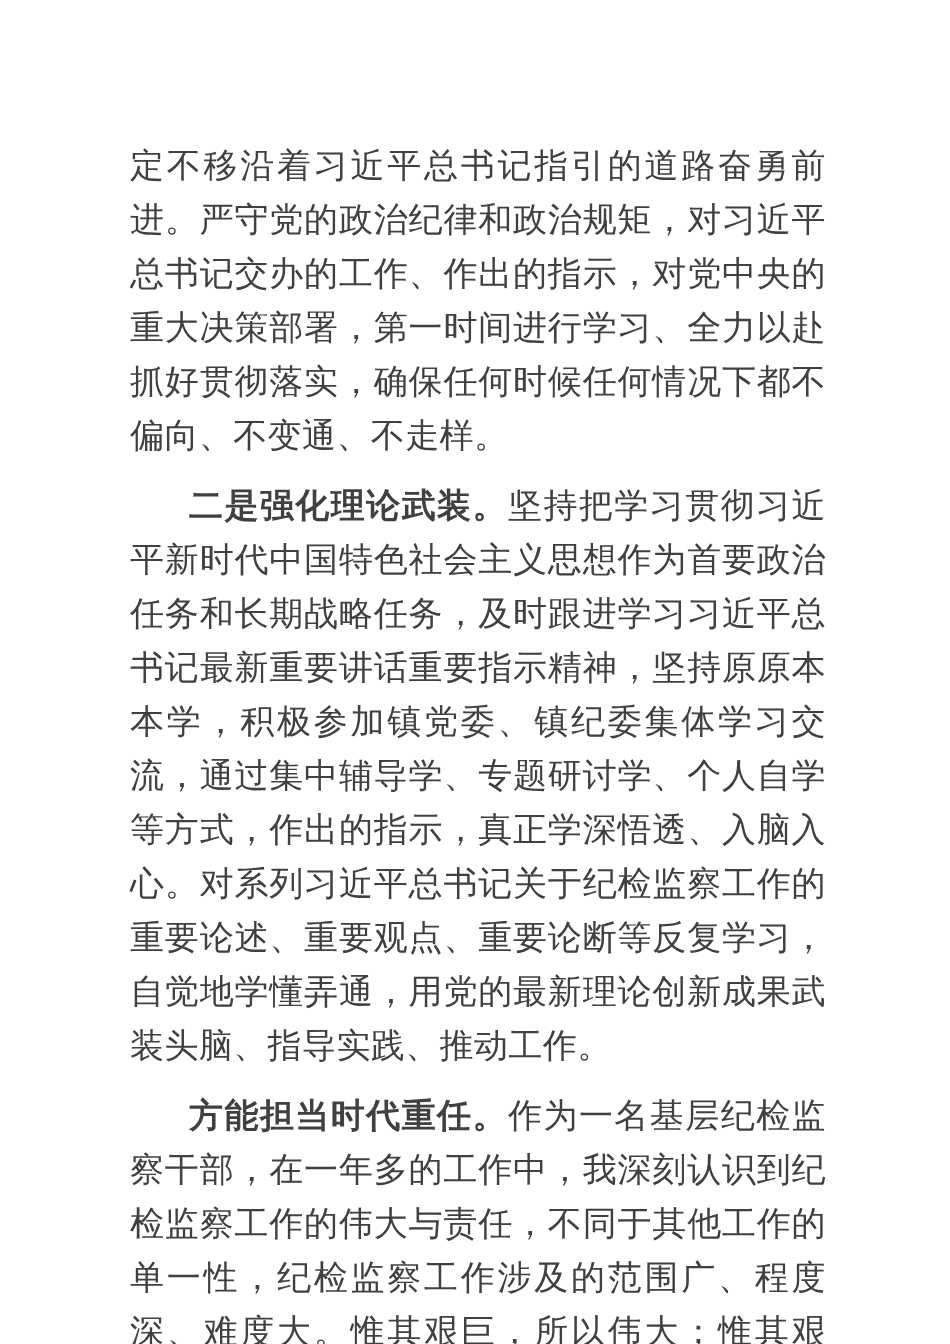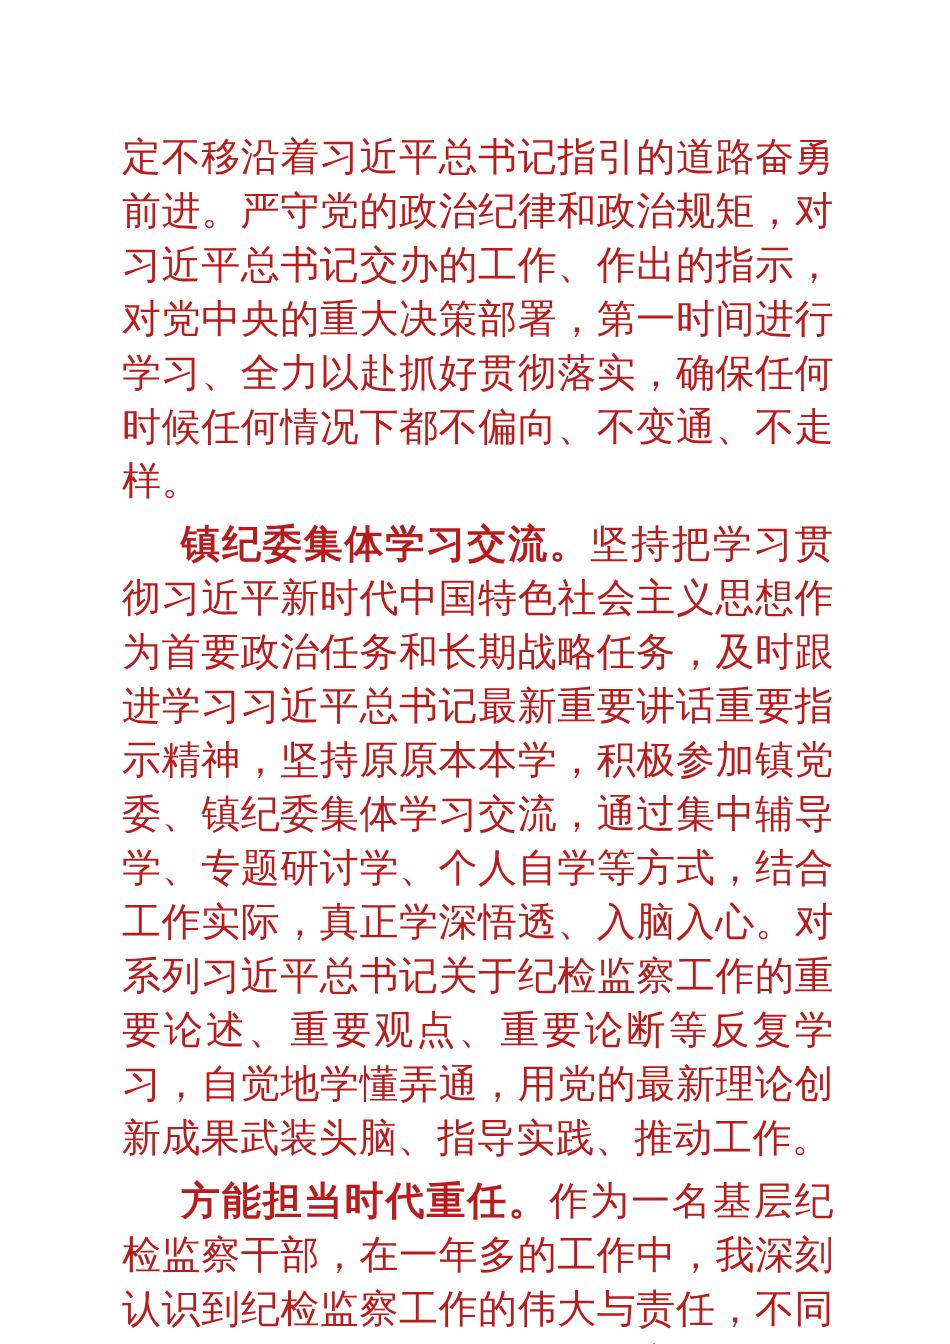--- a/index.html
+++ b/index.html
@@ -15,43 +15,43 @@
     box-sizing: border-box;
     overflow: hidden;
   }
   .doc-body {
     position: absolute;
     left: 114px;
     top: 122px;
     width: 728px;
   }
   p.para {
-    margin: 8px;
+    margin: 16px;
     font-family: "DejaVu Serif", "Liberation Serif", serif;
-    font-size: 39px;
+    font-size: 34px;
     line-height: 54px;
-    color: #b91c1c;
+    color: #404040;
     text-align: justify;
     text-justify: inter-ideograph;
     letter-spacing: 0.4px;
     white-space: pre-wrap;
   }
   p.indent {
     text-indent: 59px;
   }
   .lead {
     font-weight: bold;
   }
 </style>
 </head>
 <body>
 
 <div class="page">
   <div class="doc-body">
 
     <p class="para"><span>定不移沿着习近平总书记指引的道路奋勇前进。严守党的政治纪律和政治规矩，对习近平总书记交办的工作、作出的指示，对党中央的重大决策部署，第一时间进行学习、全力以赴抓好贯彻落实，确保任何时候任何情况下都不偏向、不变通、不走样。</span></p>
 
-    <p class="para indent"><span class="lead">镇纪委集体学习交流。</span><span>坚持把学习贯彻习近平新时代中国特色社会主义思想作为首要政治任务和长期战略任务，及时跟进学习习近平总书记最新重要讲话重要指示精神，坚持原原本本学，积极参加镇党委、镇纪委集体学习交流，通过集中辅导学、专题研讨学、个人自学等方式，结合工作实际，真正学深悟透、入脑入心。对系列习近平总书记关于纪检监察工作的重要论述、重要观点、重要论断等反复学习，自觉地学懂弄通，用党的最新理论创新成果武装头脑、指导实践、推动工作。</span></p>
+    <p class="para indent"><span class="lead">二是强化理论武装。</span><span>坚持把学习贯彻习近平新时代中国特色社会主义思想作为首要政治任务和长期战略任务，及时跟进学习习近平总书记最新重要讲话重要指示精神，坚持原原本本学，积极参加镇党委、镇纪委集体学习交流，通过集中辅导学、专题研讨学、个人自学等方式，作出的指示，真正学深悟透、入脑入心。对系列习近平总书记关于纪检监察工作的重要论述、重要观点、重要论断等反复学习，自觉地学懂弄通，用党的最新理论创新成果武装头脑、指导实践、推动工作。</span></p>
 
     <p class="para indent"><span class="lead">方能担当时代重任。</span><span>作为一名基层纪检监察干部，在一年多的工作中，我深刻认识到纪检监察工作的伟大与责任，不同于其他工作的单一性，纪检监察工作涉及的范围广、程度深、难度大。惟其艰巨，所以伟大；惟其艰巨，更显荣光。作为纪检监察干部，必须深刻认识反腐败斗争的长期性、复杂性、艰巨性，在落实监督第一职责上不退缩。以履职担当为目的，保持求知若渴的学习心态，锤炼过硬作风，增强斗争本领，练就过硬本领，方能担当时代重任。在实干中锻炼技能本领，增强攻坚克难的能力，主动担当作为。真正成为“想为敢为”更“能为善为”的“劲草真金”式干部。</span></p>
 
   </div>
 </div>
 
 </body></html>

